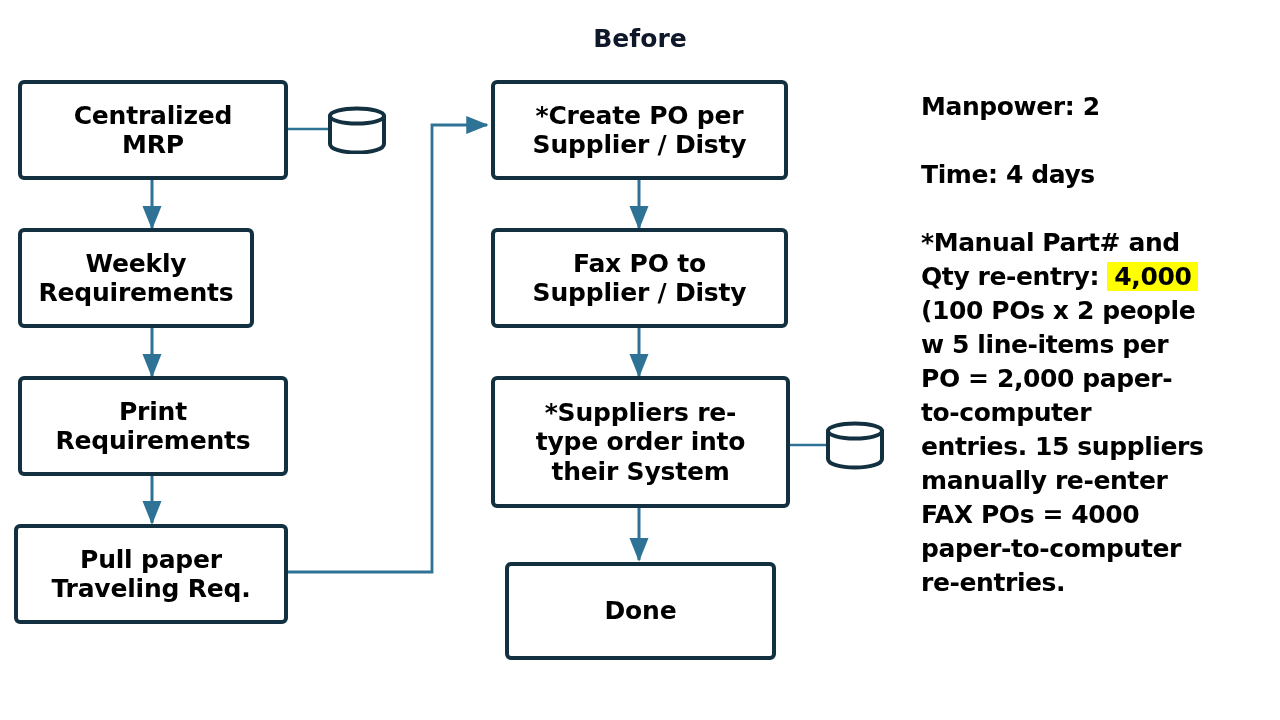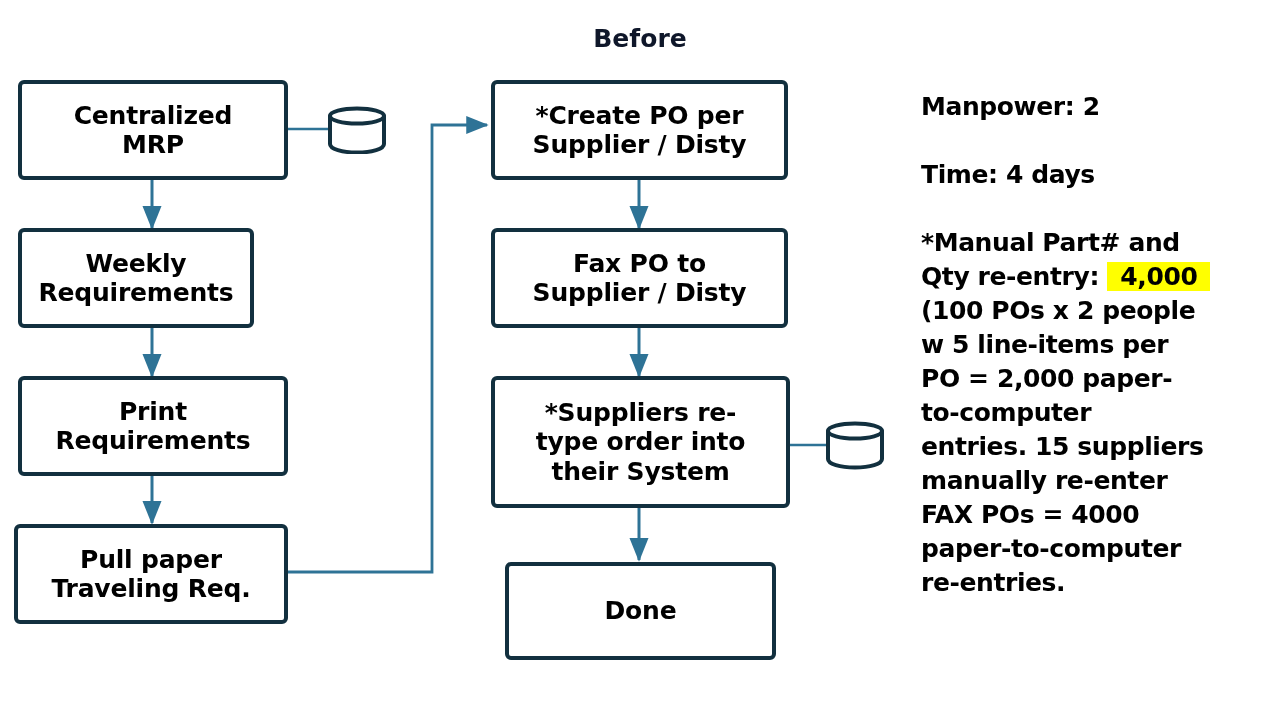--- a/index.html
+++ b/index.html
@@ -75,21 +75,21 @@
     margin-top: 40px;
   }
   #notes .note-line {
     white-space: pre-wrap;
   }
   #notes .note-gap {
     height: 34px;
   }
   .hl {
     background: #ffff00;
-    padding: 0 13px;
+    padding: 0 7px;
     text-align: right;
   }
 
   
   .cylinder {
     position: absolute;
   }
 </style>
 </head>
 <body>

